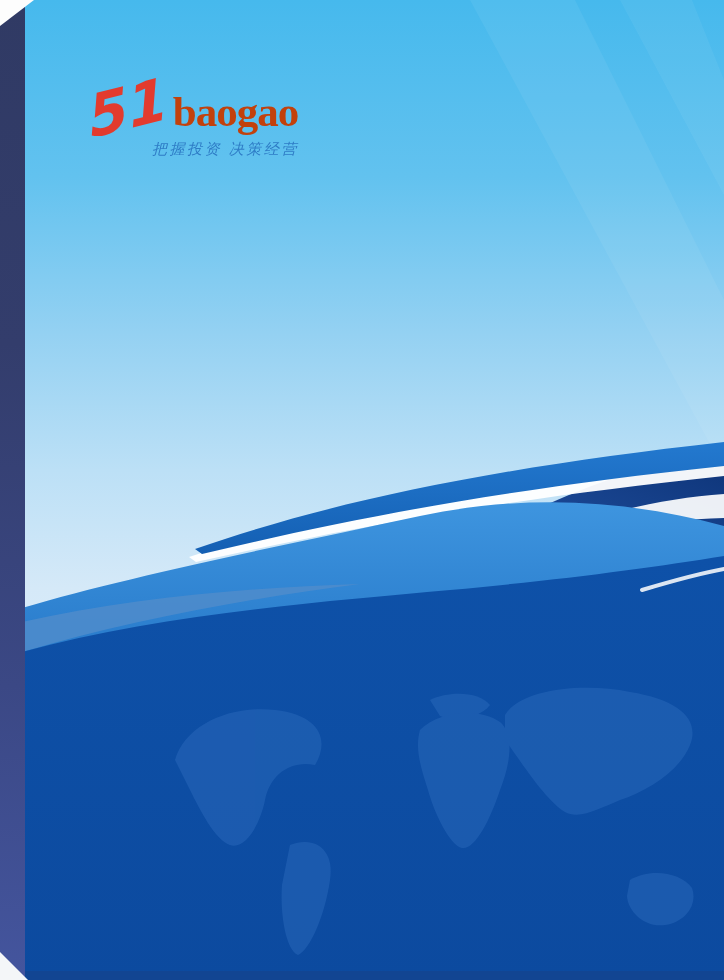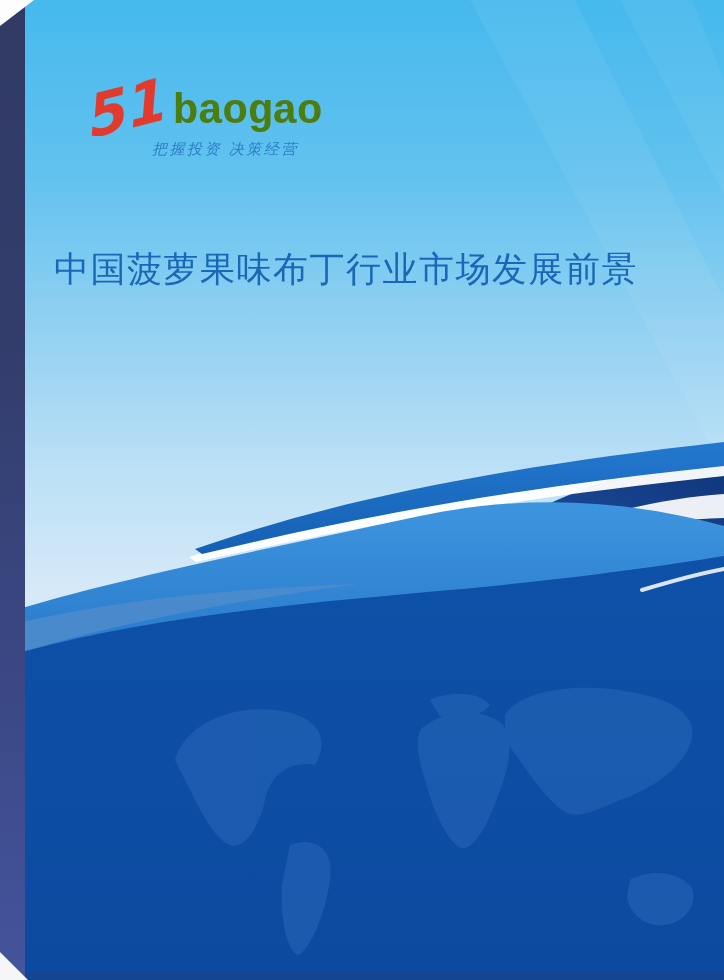--- a/index.html
+++ b/index.html
@@ -25,23 +25,23 @@
   .logo-row{display:flex;align-items:flex-end;}
   .logo-mark{
     display:inline-block;
     font-family:"DejaVu Sans",sans-serif;
     font-style:italic;font-weight:800;font-size:58px;line-height:.85;
     color:#E23B2E;
     transform:rotate(-14deg) skewX(-8deg);
     margin-right:4px;
   }
   .logo-name{
-    font-family:Liberation Mono, monospace;
+    font-family:Liberation Serif, serif;
     font-weight:700;font-size:43px;line-height:.95;
-    color:#4d7c0f;letter-spacing:-1px;
+    color:#c2410c;letter-spacing:-1px;
   }
   .logo-slogan{
     margin-left:64px;margin-top:7px;
     font-style:italic;font-weight:400;font-size:15px;
     color:#2E7CC6;letter-spacing:2.5px;white-space:nowrap;
   }
   .title{
     position:absolute;left:54px;top:244px;width:640px;margin:0;
     font-weight:500;font-size:35px;line-height:49px;
     color:#1A67B8;letter-spacing:1.5px;
@@ -120,16 +120,15 @@
 
   <div class="logo">
     <div class="logo-row">
       <span class="logo-mark">51</span>
       <span class="logo-name">baogao</span>
     </div>
     <div class="logo-slogan">把握投资 决策经营</div>
   </div>
 
   <h1 class="title">
-    <span>中国菠萝果味布丁行业市场发展前景</span>
   </h1>
 
 </div>
 
 </body></html>

